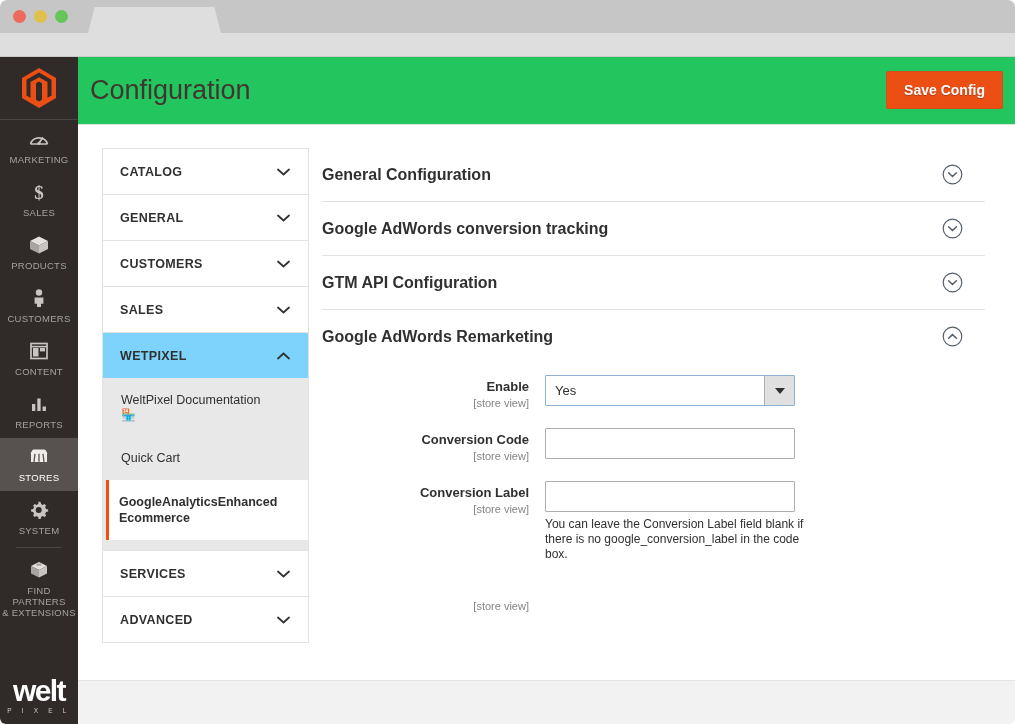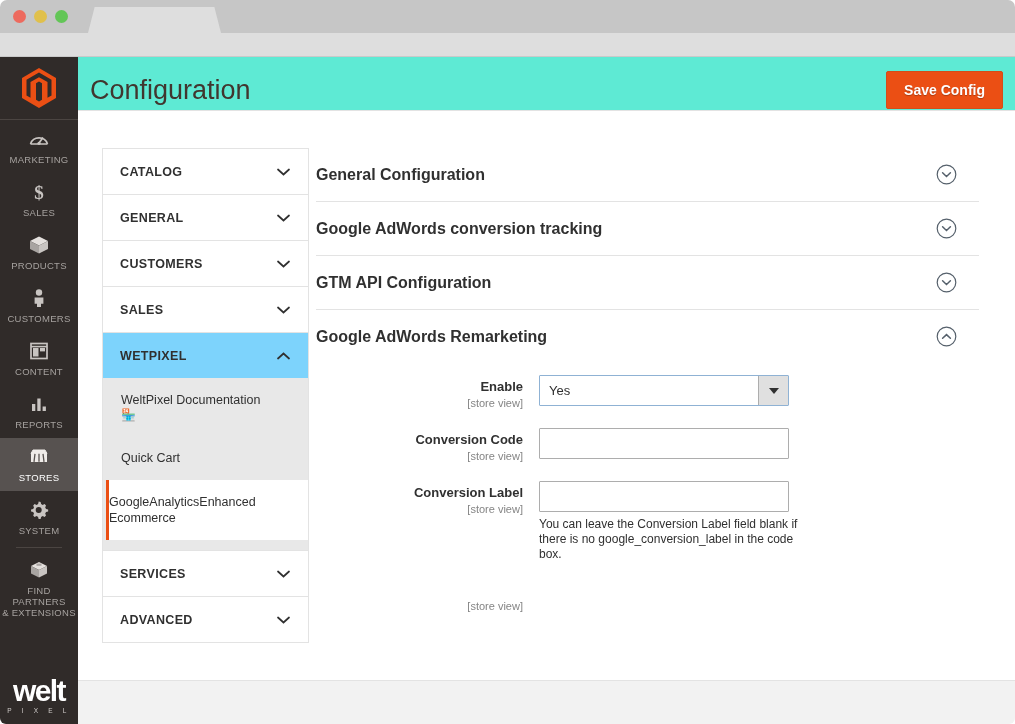--- a/index.html
+++ b/index.html
@@ -132,22 +132,22 @@
     font-size: 6.5px;
     letter-spacing: 4.2px;
     margin-top: 1px;
     font-family: "Liberation Sans", sans-serif;
   }
 
   
   .page-header {
     position: absolute;
     left: 78px; top: 57px;
-    width: 937px; height: 54px;
-    background: #5eead4;
+    width: 937px; height: 68px;
+    background: #22c55e;
     border-bottom: 1px solid #e3e3e3;
   }
   .page-title {
     position: absolute;
     left: 12px; top: 18px;
     font-size: 27px;
     color: #41362f;
     font-weight: normal;
     font-family: "Liberation Sans", sans-serif;
   }
@@ -230,29 +230,29 @@
   }
   .config-subitem .store-ic {
     font-size: 12px;
     display: block;
     line-height: 14px;
   }
   .config-subitem.current {
     background: #ffffff;
     border-left: 3px solid #eb4f14;
     margin-left: 3px;
-    padding-left: 0;
-    font-weight: normal;
+    padding-left: 10px;
+    font-weight: bold;
     color: #303030;
   }
 
   
   .settings-panel {
     position: absolute;
-    left: 238px; top: 23px;
+    left: 244px; top: 23px;
     width: 663px;
   }
   .fieldset-wrapper {
     border-bottom: 1px solid #e3e3e3;
   }
   .fieldset-wrapper:last-of-type { border-bottom: none; }
   .fieldset-head {
     display: flex;
     align-items: center;
     justify-content: space-between;

